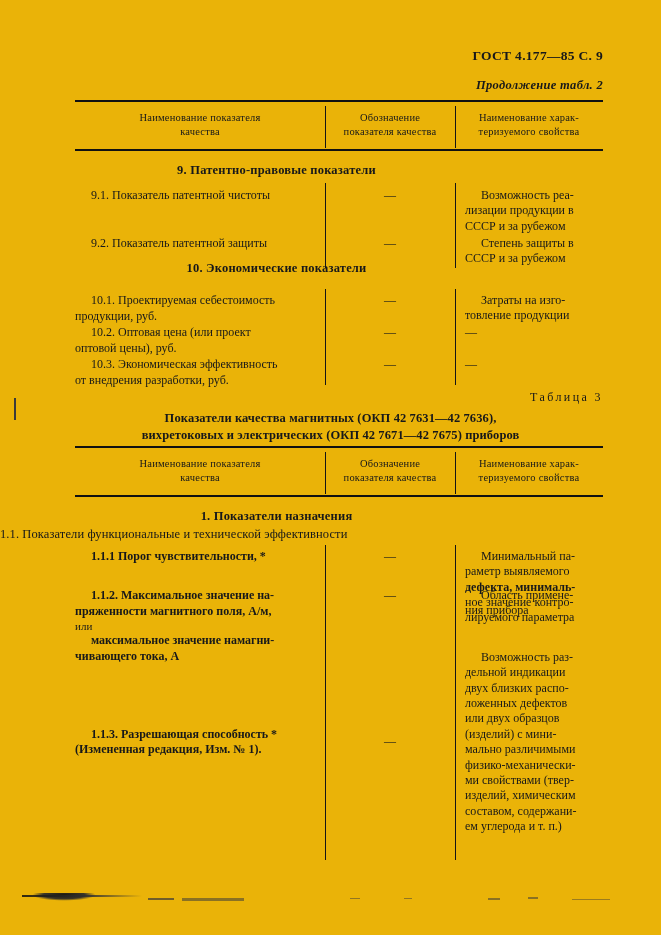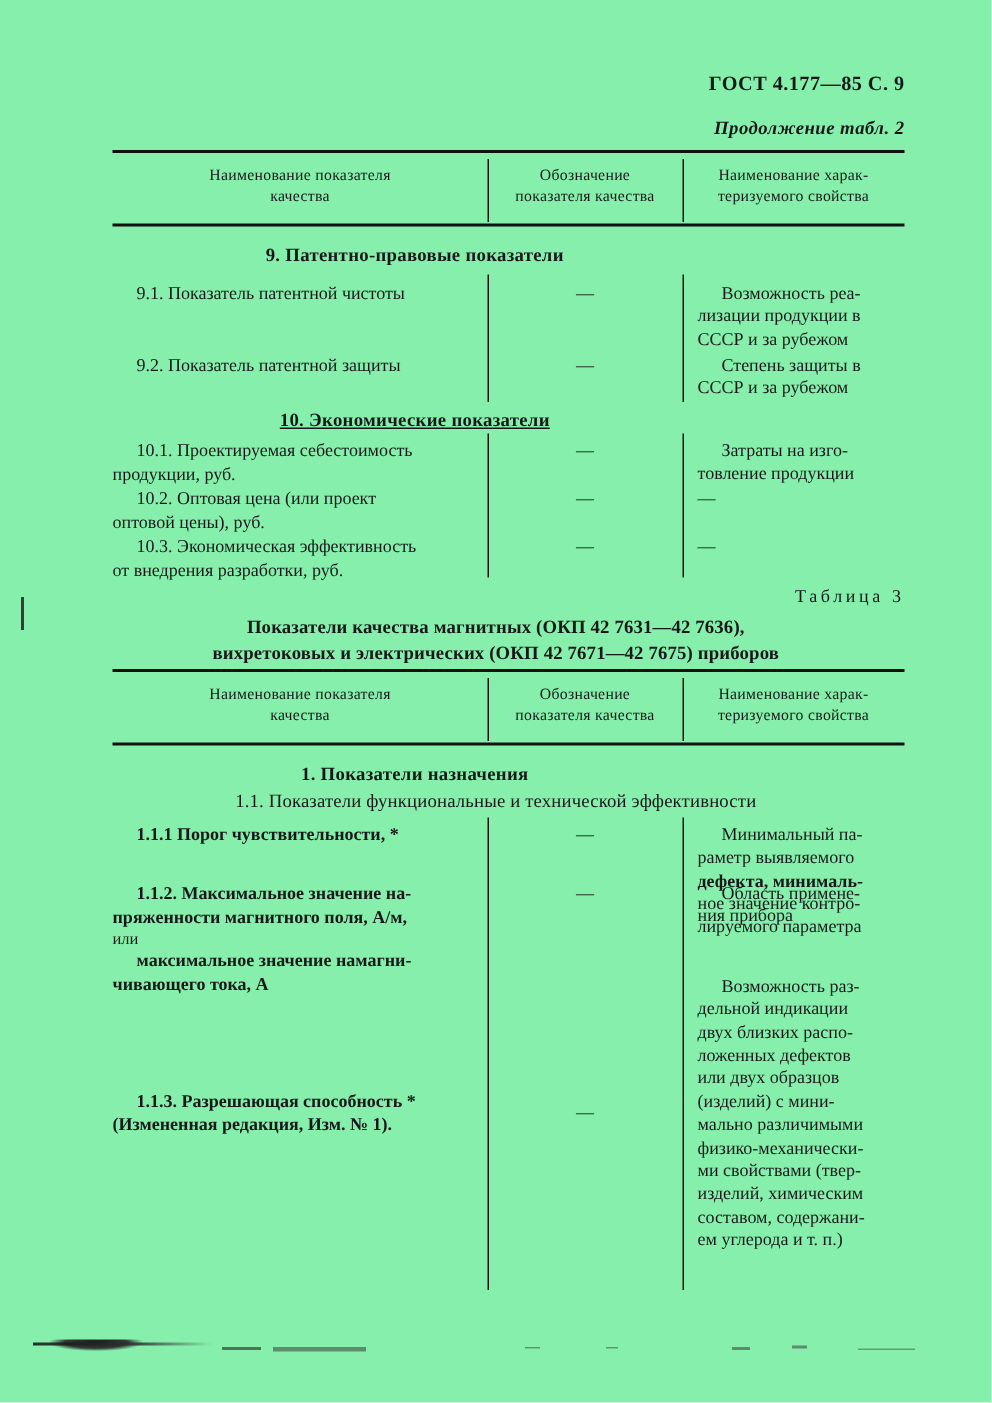--- a/index.html
+++ b/index.html
@@ -13,21 +13,21 @@
     position: relative;
     overflow: hidden;
     font-family: "Liberation Serif", "DejaVu Serif", serif;
     color: #17181a;
     -webkit-font-smoothing: none;
   }
 
   .page {
     position: absolute;
     inset: 0;
-    background: #86efac;
+    background: #eab308;
   }
 
   
   .running-head {
     position: absolute;
     top: 48px;
     right: 58px;
     font-size: 13.5px;
     font-weight: bold;
     letter-spacing: 0.3px;
@@ -86,21 +86,21 @@
     width: 553px;
     text-align: center;
     font-size: 12.5px;
     font-weight: bold;
     letter-spacing: 0.2px;
   }
   .subsection-title {
     position: absolute;
     left: 0;
     width: 661px;
-    text-align: center;
+    text-align: left;
     font-size: 12.5px;
     letter-spacing: 0.1px;
   }
 
   
   .row {
     position: absolute;
     left: 75px;
     width: 528px;
     display: flex;
@@ -243,21 +243,21 @@
     <div class="c2 dash">—</div>
     <div class="c3">
       <p class="ind">Степень защиты  в</p>
       <p>СССР и за рубежом</p>
     </div>
   </div>
 
   <div class="vline2" style="left:325px; top:183px; height:85px;"></div>
   <div class="vline3" style="left:455px; top:183px; height:85px;"></div>
 
-  <div class="section-title" style="top:273px;text-decoration:underline;">10. Экономические показатели</div>
+  <div class="section-title" style="top:261px;">10. Экономические показатели</div>
 
   <div class="row" style="top:293px;">
     <div class="c1">
       <p class="ind jst">10.1. Проектируемая себестоимость</p>
       <p>продукции, руб.</p>
     </div>
     <div class="c2 dash">—</div>
     <div class="c3">
       <p class="ind">Затраты на  изго-</p>
       <p>товление продукции</p>

